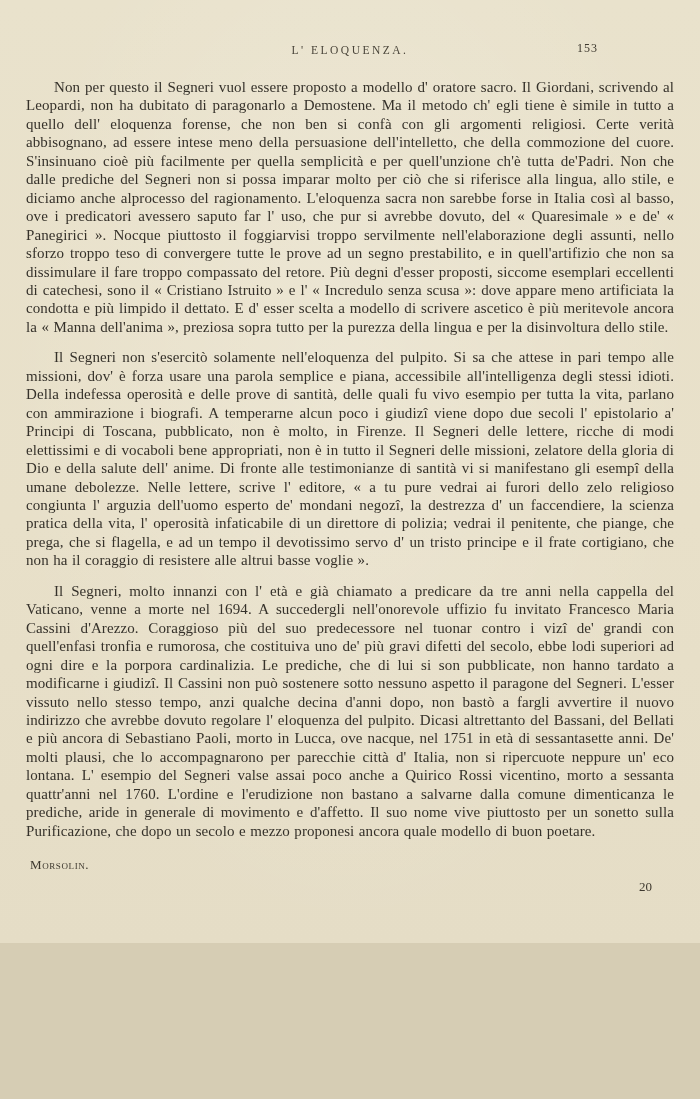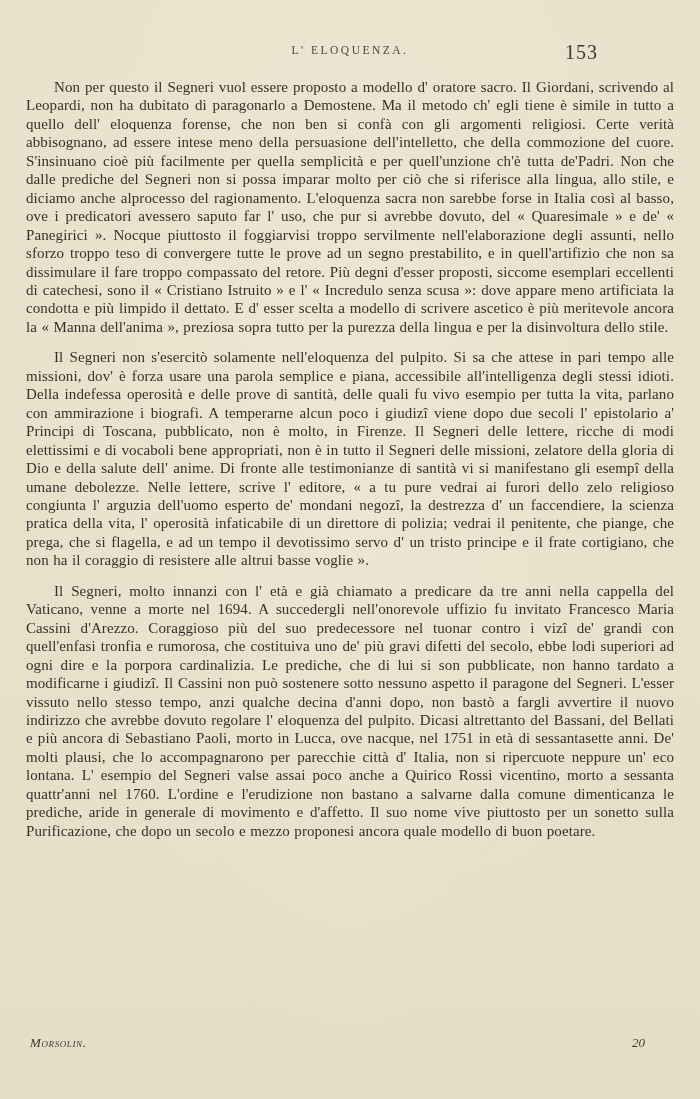--- a/index.html
+++ b/index.html
@@ -9,21 +9,21 @@
   body {
     width: 700px;
     height: 1099px;
     overflow: hidden;
     background: #d6cdb4;
     font-family: "Liberation Serif", "DejaVu Serif", serif;
   }
   .page {
     position: relative;
     width: 700px;
-    height: 1099px;
+    height: 943px;
     box-sizing: border-box;
     background:
       radial-gradient(ellipse at 50% 40%, rgba(255,255,255,0.18), rgba(0,0,0,0.0) 70%),
       linear-gradient(180deg, #e9e2cc 0%, #e8e0c9 55%, #e5ddc6 100%);
     color: #36322a;
     padding: 44px 14px 0 14px;
   }
   .running-head {
     position: relative;
     height: 22px;
@@ -35,44 +35,43 @@
     right: 0;
     text-align: center;
     font-size: 11.5px;
     letter-spacing: 2.5px;
     color: #4a453a;
   }
   .page-number {
     position: absolute;
     right: 88px;
     top: -3px;
-    font-size: 20px;
+    font-size: 12px;
     letter-spacing: 1px;
     color: #3d382e;
   }
   .body-text p {
     margin: 12px;
     text-align: justify;
     text-indent: 28px;
     font-size: 15px;
     line-height: 18.45px;
     letter-spacing: 0.1px;
     word-spacing: 0.6px;
     color: #35312a;
   }
   .footer {
     position: absolute;
     left: 0;
-    right: 15px;
+    right: 8px;
     bottom: 48px;
     padding: 0 40px 0 30px;
     display: flex;
     justify-content: space-between;
-    align-items: flex-end;
-    font-style: italic;
+    align-items: center;
   }
   .footer .signature {
     font-variant: small-caps;
     font-size: 13px;
     letter-spacing: 0.6px;
     color: #3d382e;
   }
   .footer .sheet-number {
     font-size: 13px;
     color: #3d382e;

